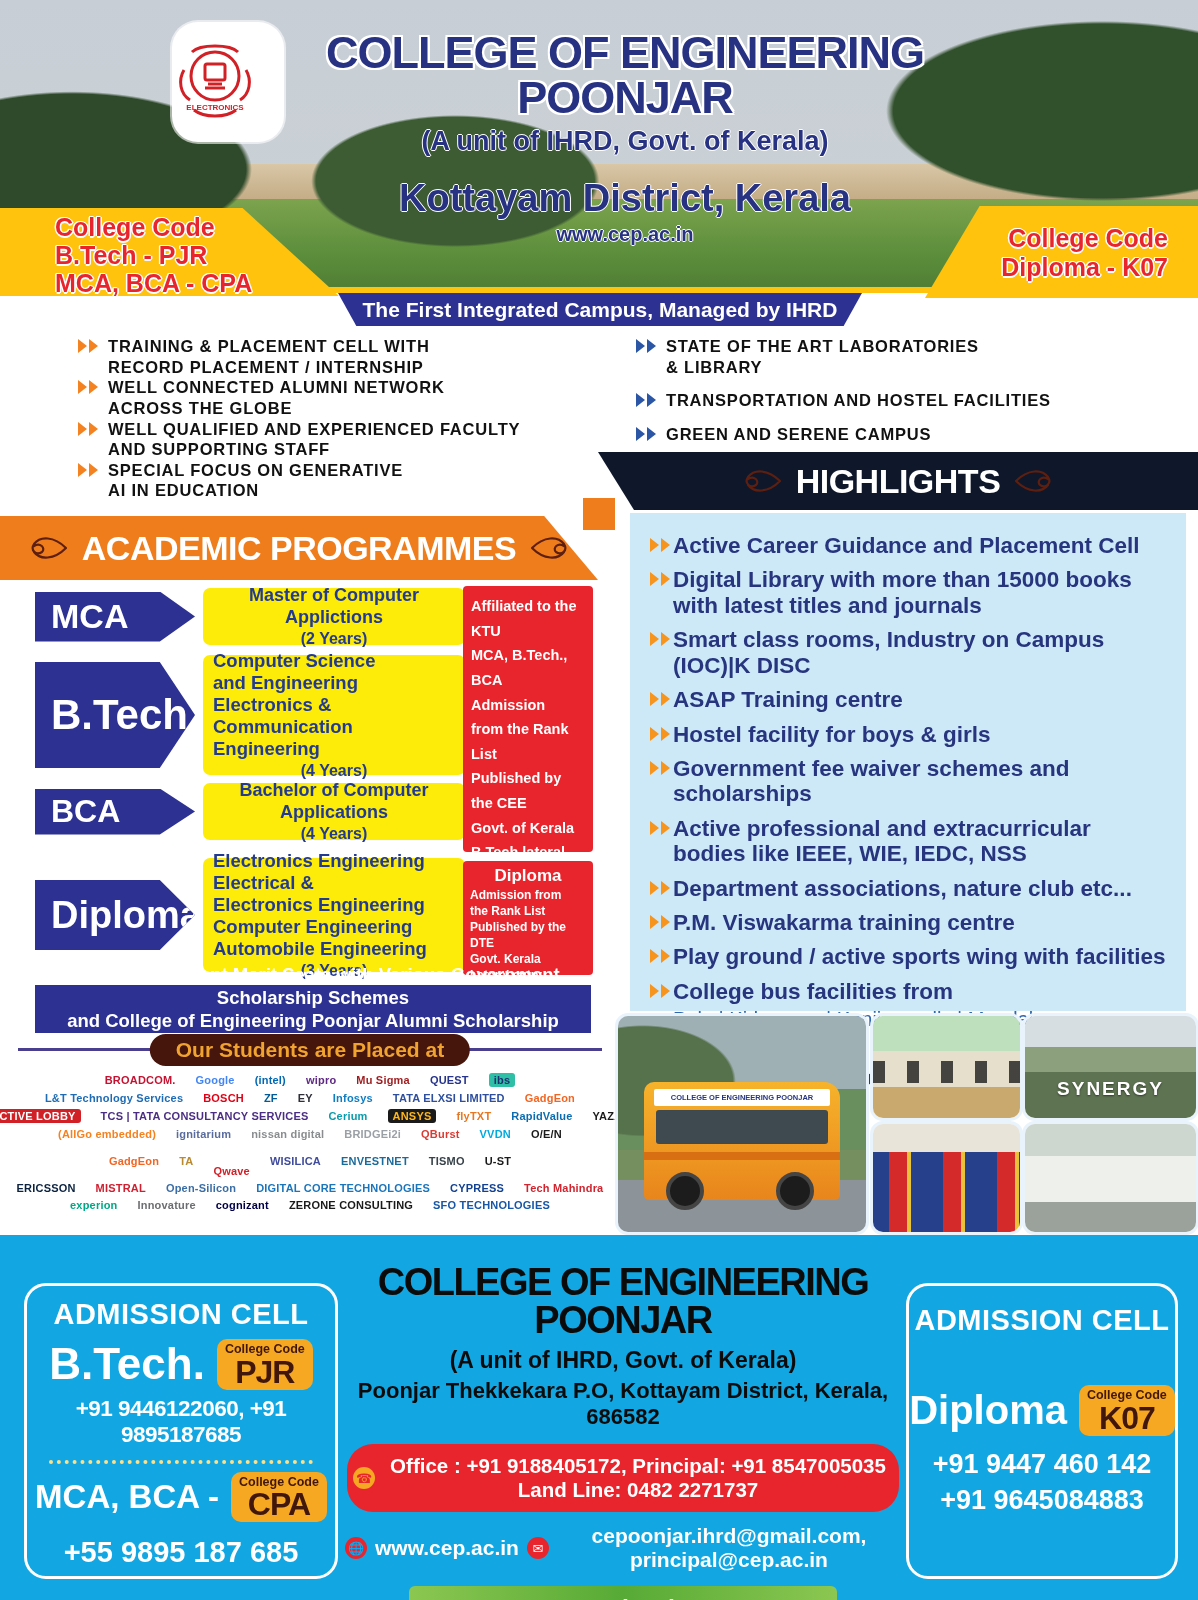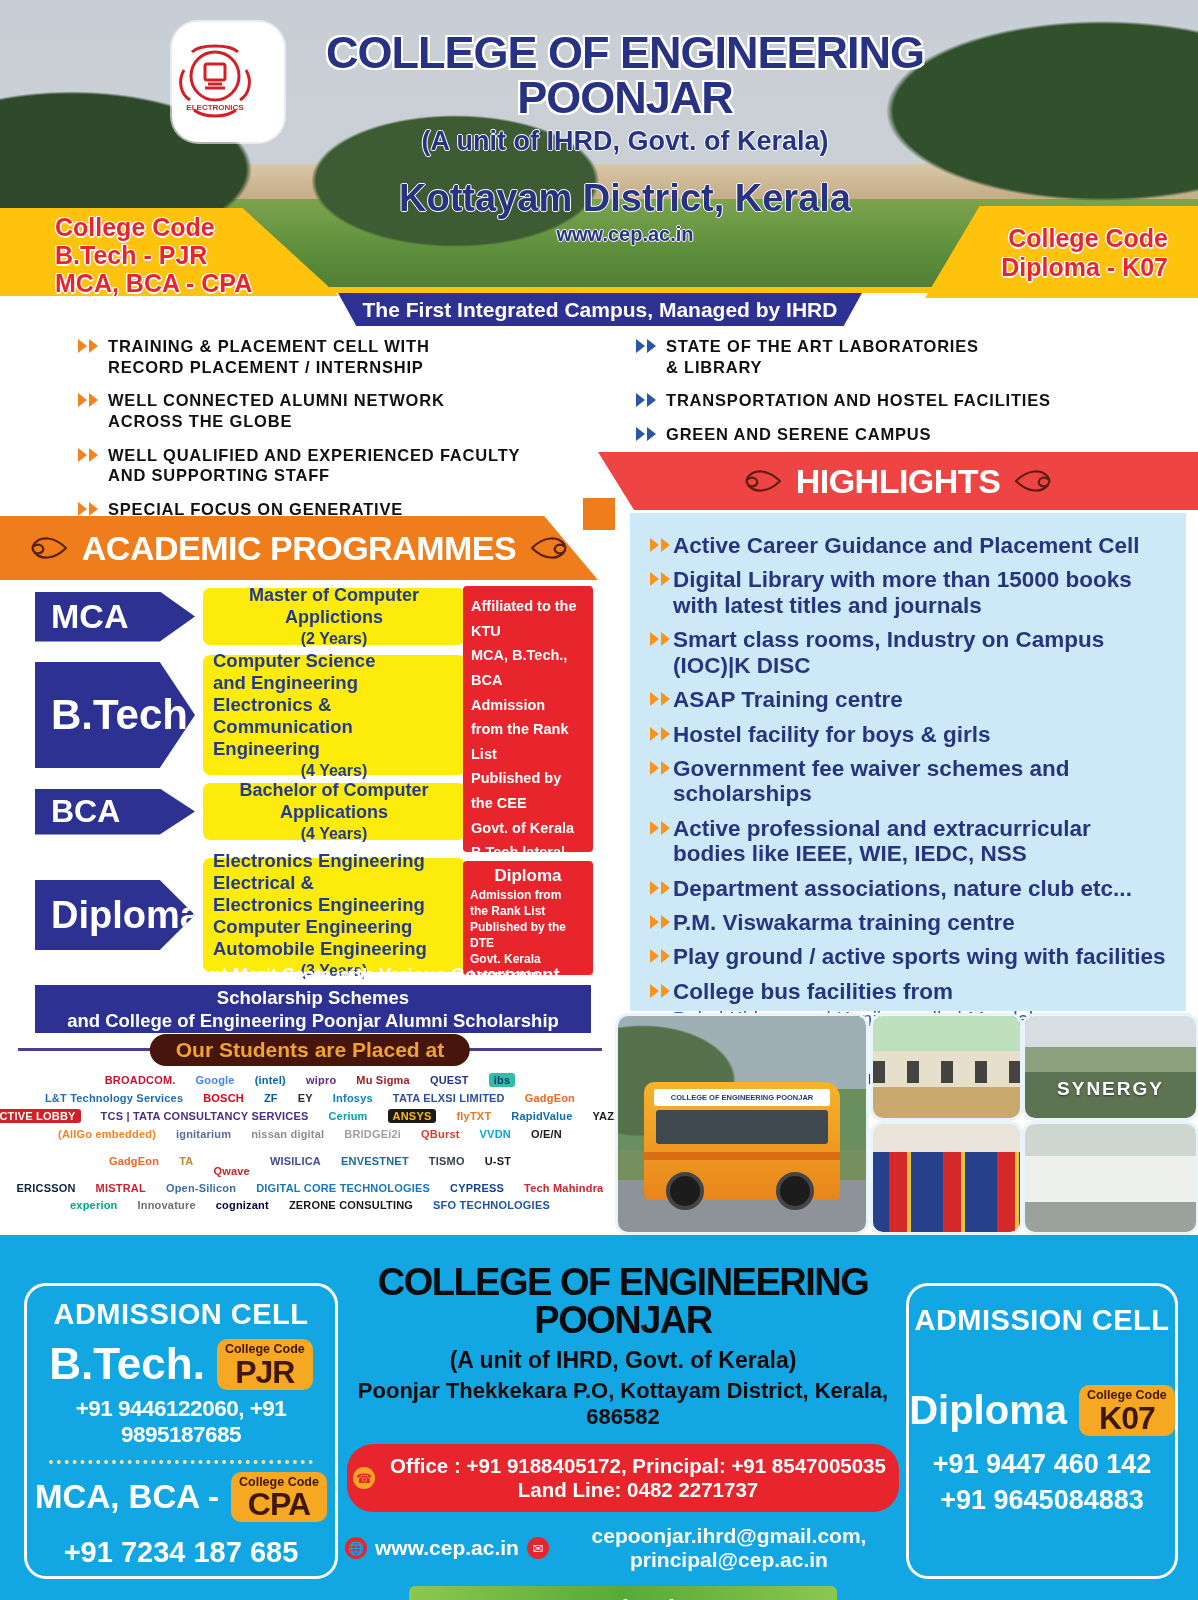--- a/index.html
+++ b/index.html
@@ -40,21 +40,21 @@
     font-size:25px;line-height:1.12;padding:5px 0 0 55px;box-sizing:border-box;}
   .code-right{left:925px;top:206px;width:273px;height:92px;
     clip-path:polygon(20% 0,100% 0,100% 100%,0 100%);
     font-size:25px;line-height:1.15;text-align:right;padding:18px 30px 0 0;box-sizing:border-box;}
 
   .tagline{left:338px;top:293px;width:524px;height:33px;background:#2c3192;color:#ffffff;
     clip-path:polygon(0 0,100% 0,96.5% 100%,3.5% 100%);
     font-size:21px;font-weight:bold;text-align:center;line-height:33px;}
 
   
-  .features-left{left:78px;top:336px;width:520px;display:flex;flex-direction:column;gap:13px;}
+  .features-left{left:78px;top:336px;width:520px;display:flex;flex-direction:column;}
   .features-right{left:636px;top:336px;width:540px;display:flex;flex-direction:column;gap:13px;}
   .feat-item{display:flex;gap:10px;align-items:flex-start;}
   .feat-text{font-size:16.5px;font-weight:bold;color:#111;letter-spacing:.8px;line-height:1.25;}
   .chev2{display:inline-flex;gap:2px;margin-top:3px;flex:none;}
   .chev2 i{width:0;height:0;border-top:7px solid transparent;border-bottom:7px solid transparent;
     border-left:9px solid currentColor;display:block;}
   .chev-orange{color:#f58220;} .chev-blue{color:#2b55a5;} .chev-hl{color:#f7941d;}
 
   
   .acad-banner{left:0;top:516px;width:598px;height:64px;background:#ef7d1b;
@@ -97,21 +97,21 @@
     border-top:3px solid #4a3f8f;}
   .placed-pill{position:absolute;left:50%;top:-17px;transform:translateX(-50%);
     background:#46150c;color:#f0a32e;font-size:21px;font-weight:bold;
     padding:4px 26px;border-radius:18px;white-space:nowrap;}
   .logo-rows{padding-top:22px;display:flex;flex-direction:column;gap:5px;}
   .logo-row{display:flex;justify-content:center;align-items:center;gap:20px;flex-wrap:nowrap;}
   .logo{font-size:11px;font-weight:bold;white-space:nowrap;letter-spacing:.2px;}
   .logo.chip{padding:1px 5px;border-radius:3px;}
 
   
-  .hl-banner{left:598px;top:452px;width:600px;height:58px;background:#ef4444;
+  .hl-banner{left:598px;top:452px;width:600px;height:58px;background:#0f172a;
     clip-path:polygon(0 0,100% 0,100% 100%,6% 100%);
     display:flex;align-items:center;justify-content:center;gap:14px;}
   .hl-box{left:630px;top:513px;width:556px;height:498px;background:#cde9f8;
     padding:20px 14px 0 20px;box-sizing:border-box;display:flex;flex-direction:column;gap:7px;}
   .hl-item{display:flex;gap:3px;align-items:flex-start;}
   .hl-text{font-size:22.5px;font-weight:bold;color:#27357e;line-height:1.13;}
   .hl-sub{font-size:20px;font-weight:normal;color:#2e66b0;line-height:1.3;margin-top:2px;}
   .hl-sub:empty{display:none;}
   .hl-item .chev2{margin-top:5px;}
 
@@ -617,21 +617,21 @@
       </div>
       <div class="adm-phones">+91 9446122060, +91 9895187685</div>
       <div class="adm-divider"></div>
       <div class="adm-row">
         <span class="adm-mid">MCA, BCA -</span>
         <span class="badge">
           <span class="cl">College Code</span>
           <span class="cd">CPA</span>
         </span>
       </div>
-      <div class="adm-phone-big">+91 7234 187 685</div>
+      <div class="adm-phone-big">+55 9895 187 685</div>
     </div>
 
     <div class="f-center">
       <div class="f-title">COLLEGE OF ENGINEERING POONJAR</div>
       <div class="f-sub">(A unit of IHRD, Govt. of Kerala)</div>
       <div class="f-addr">Poonjar Thekkekara P.O, Kottayam District, Kerala, 686582</div>
       <div class="f-phone-pill">
         <span class="icon-dot">☎</span>
         <span>Office : +91 9188405172, Principal: +91 8547005035 Land Line: 0482 2271737</span>
       </div>

